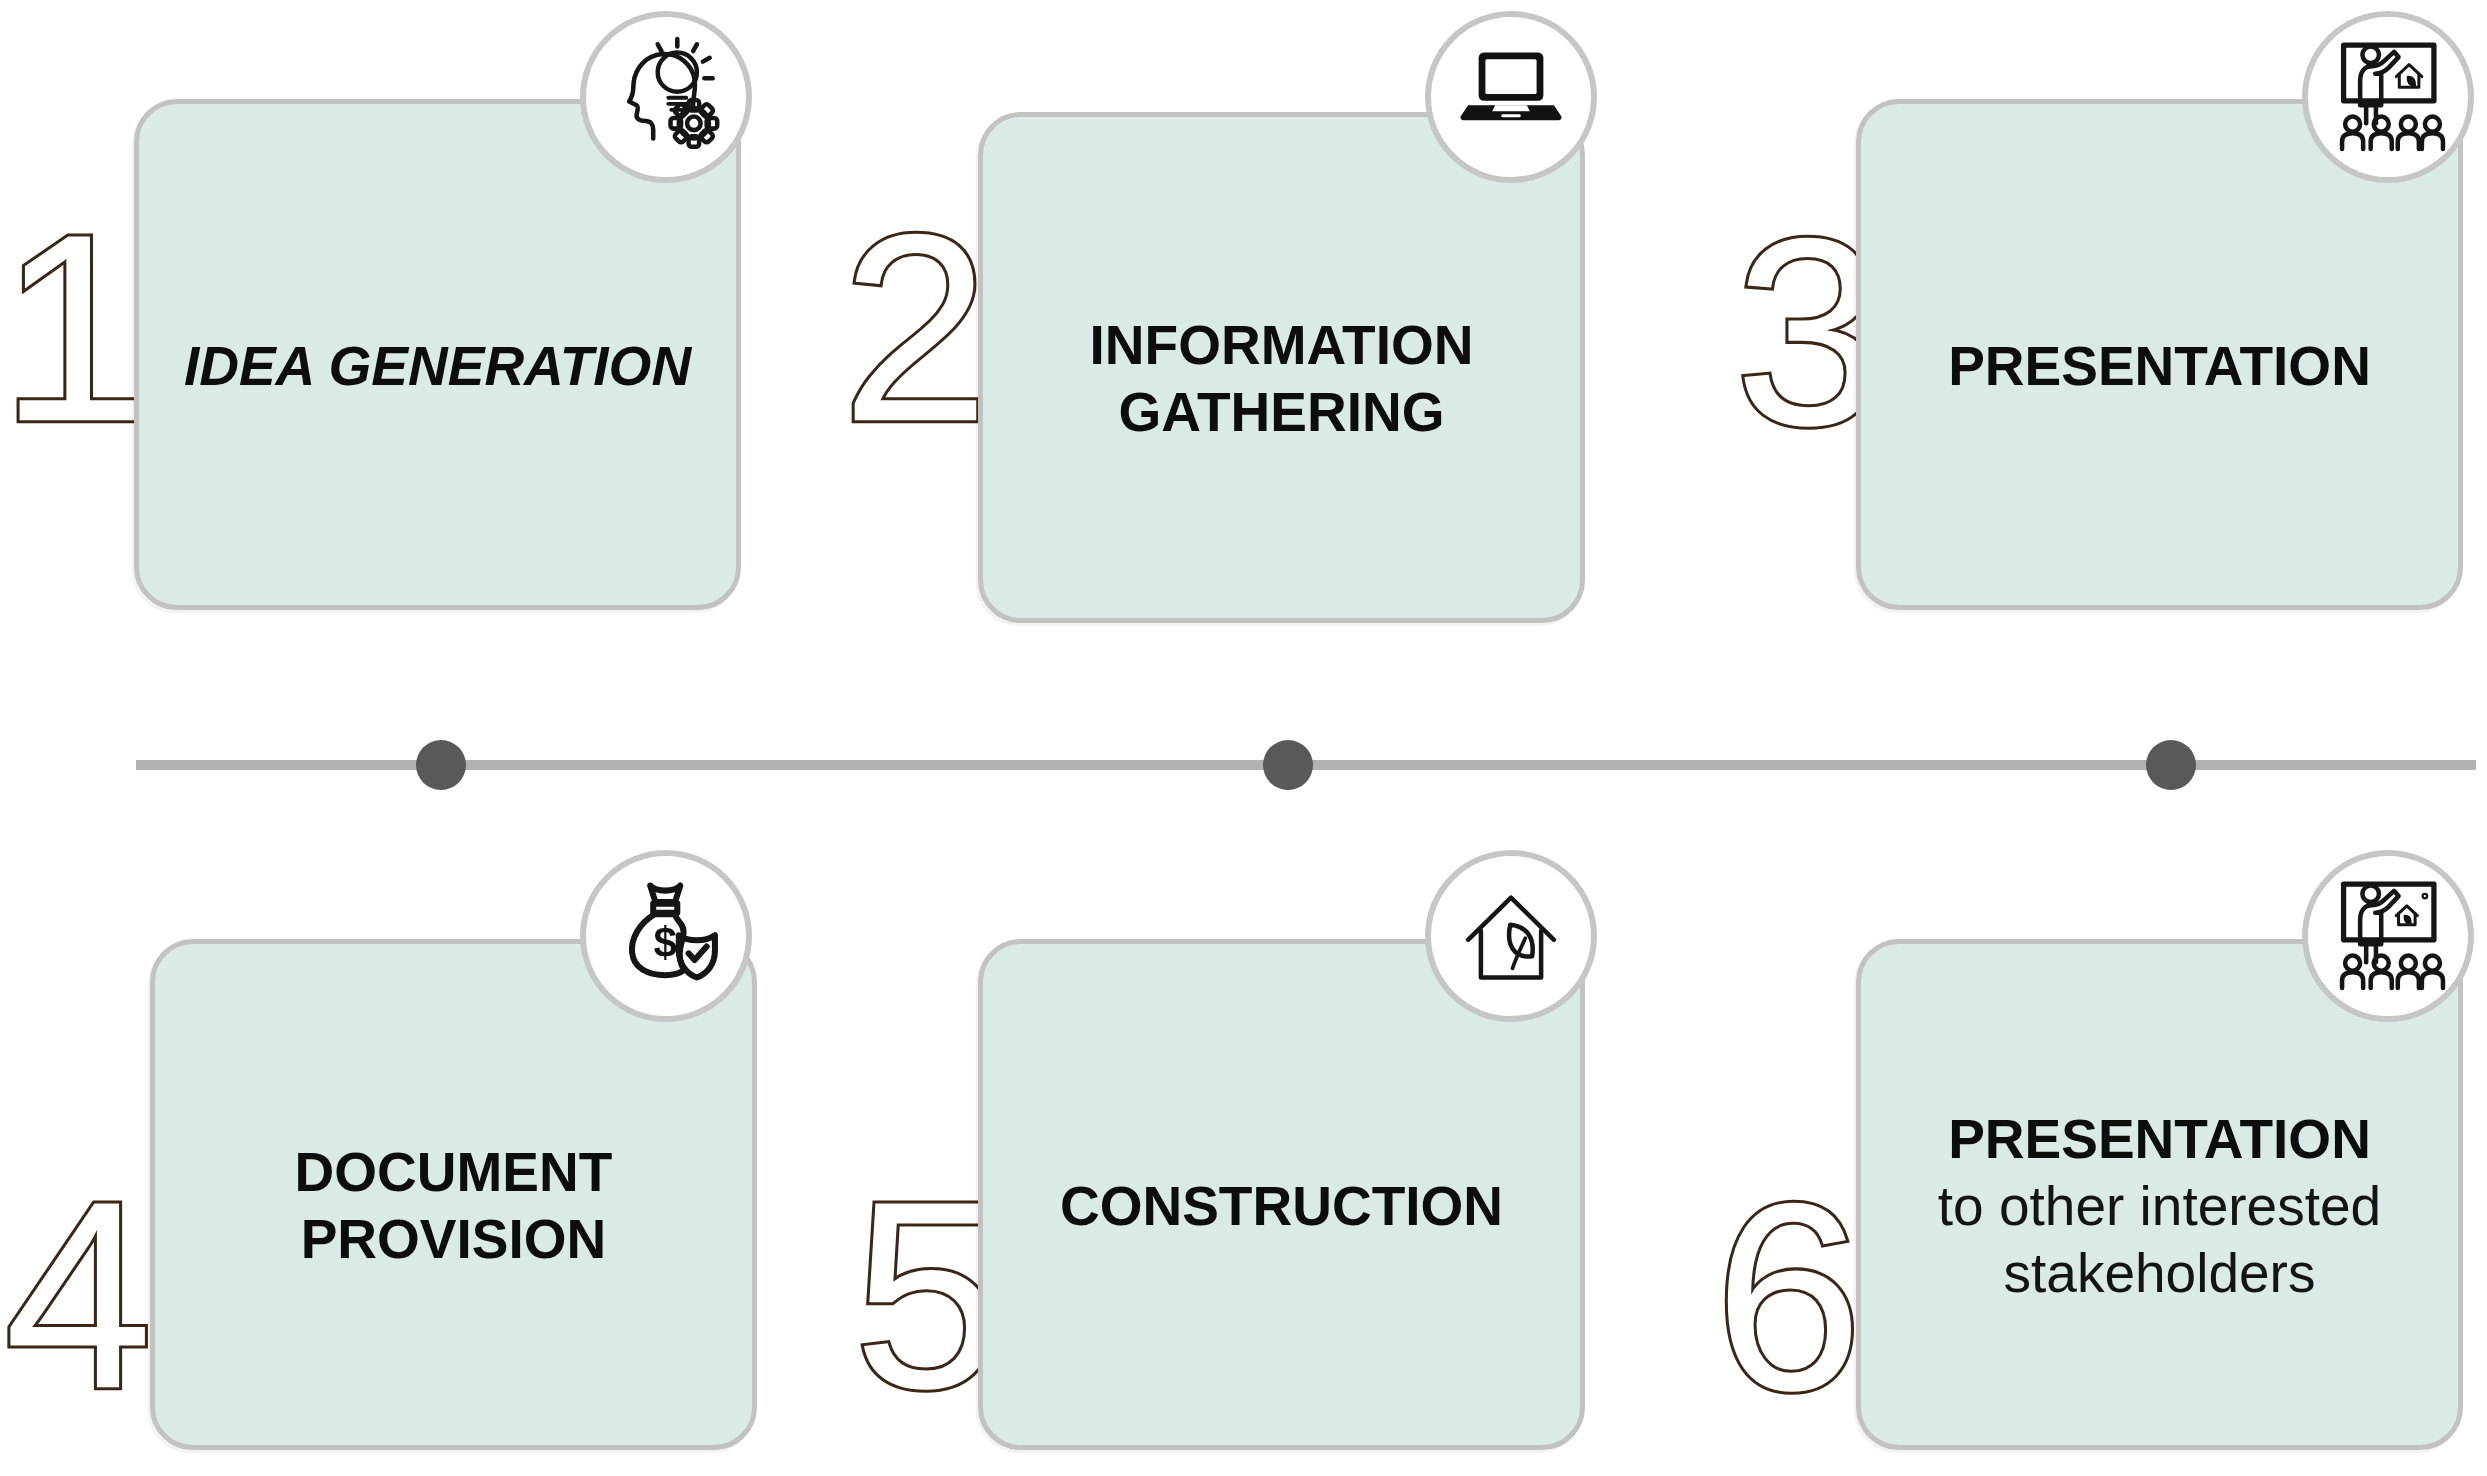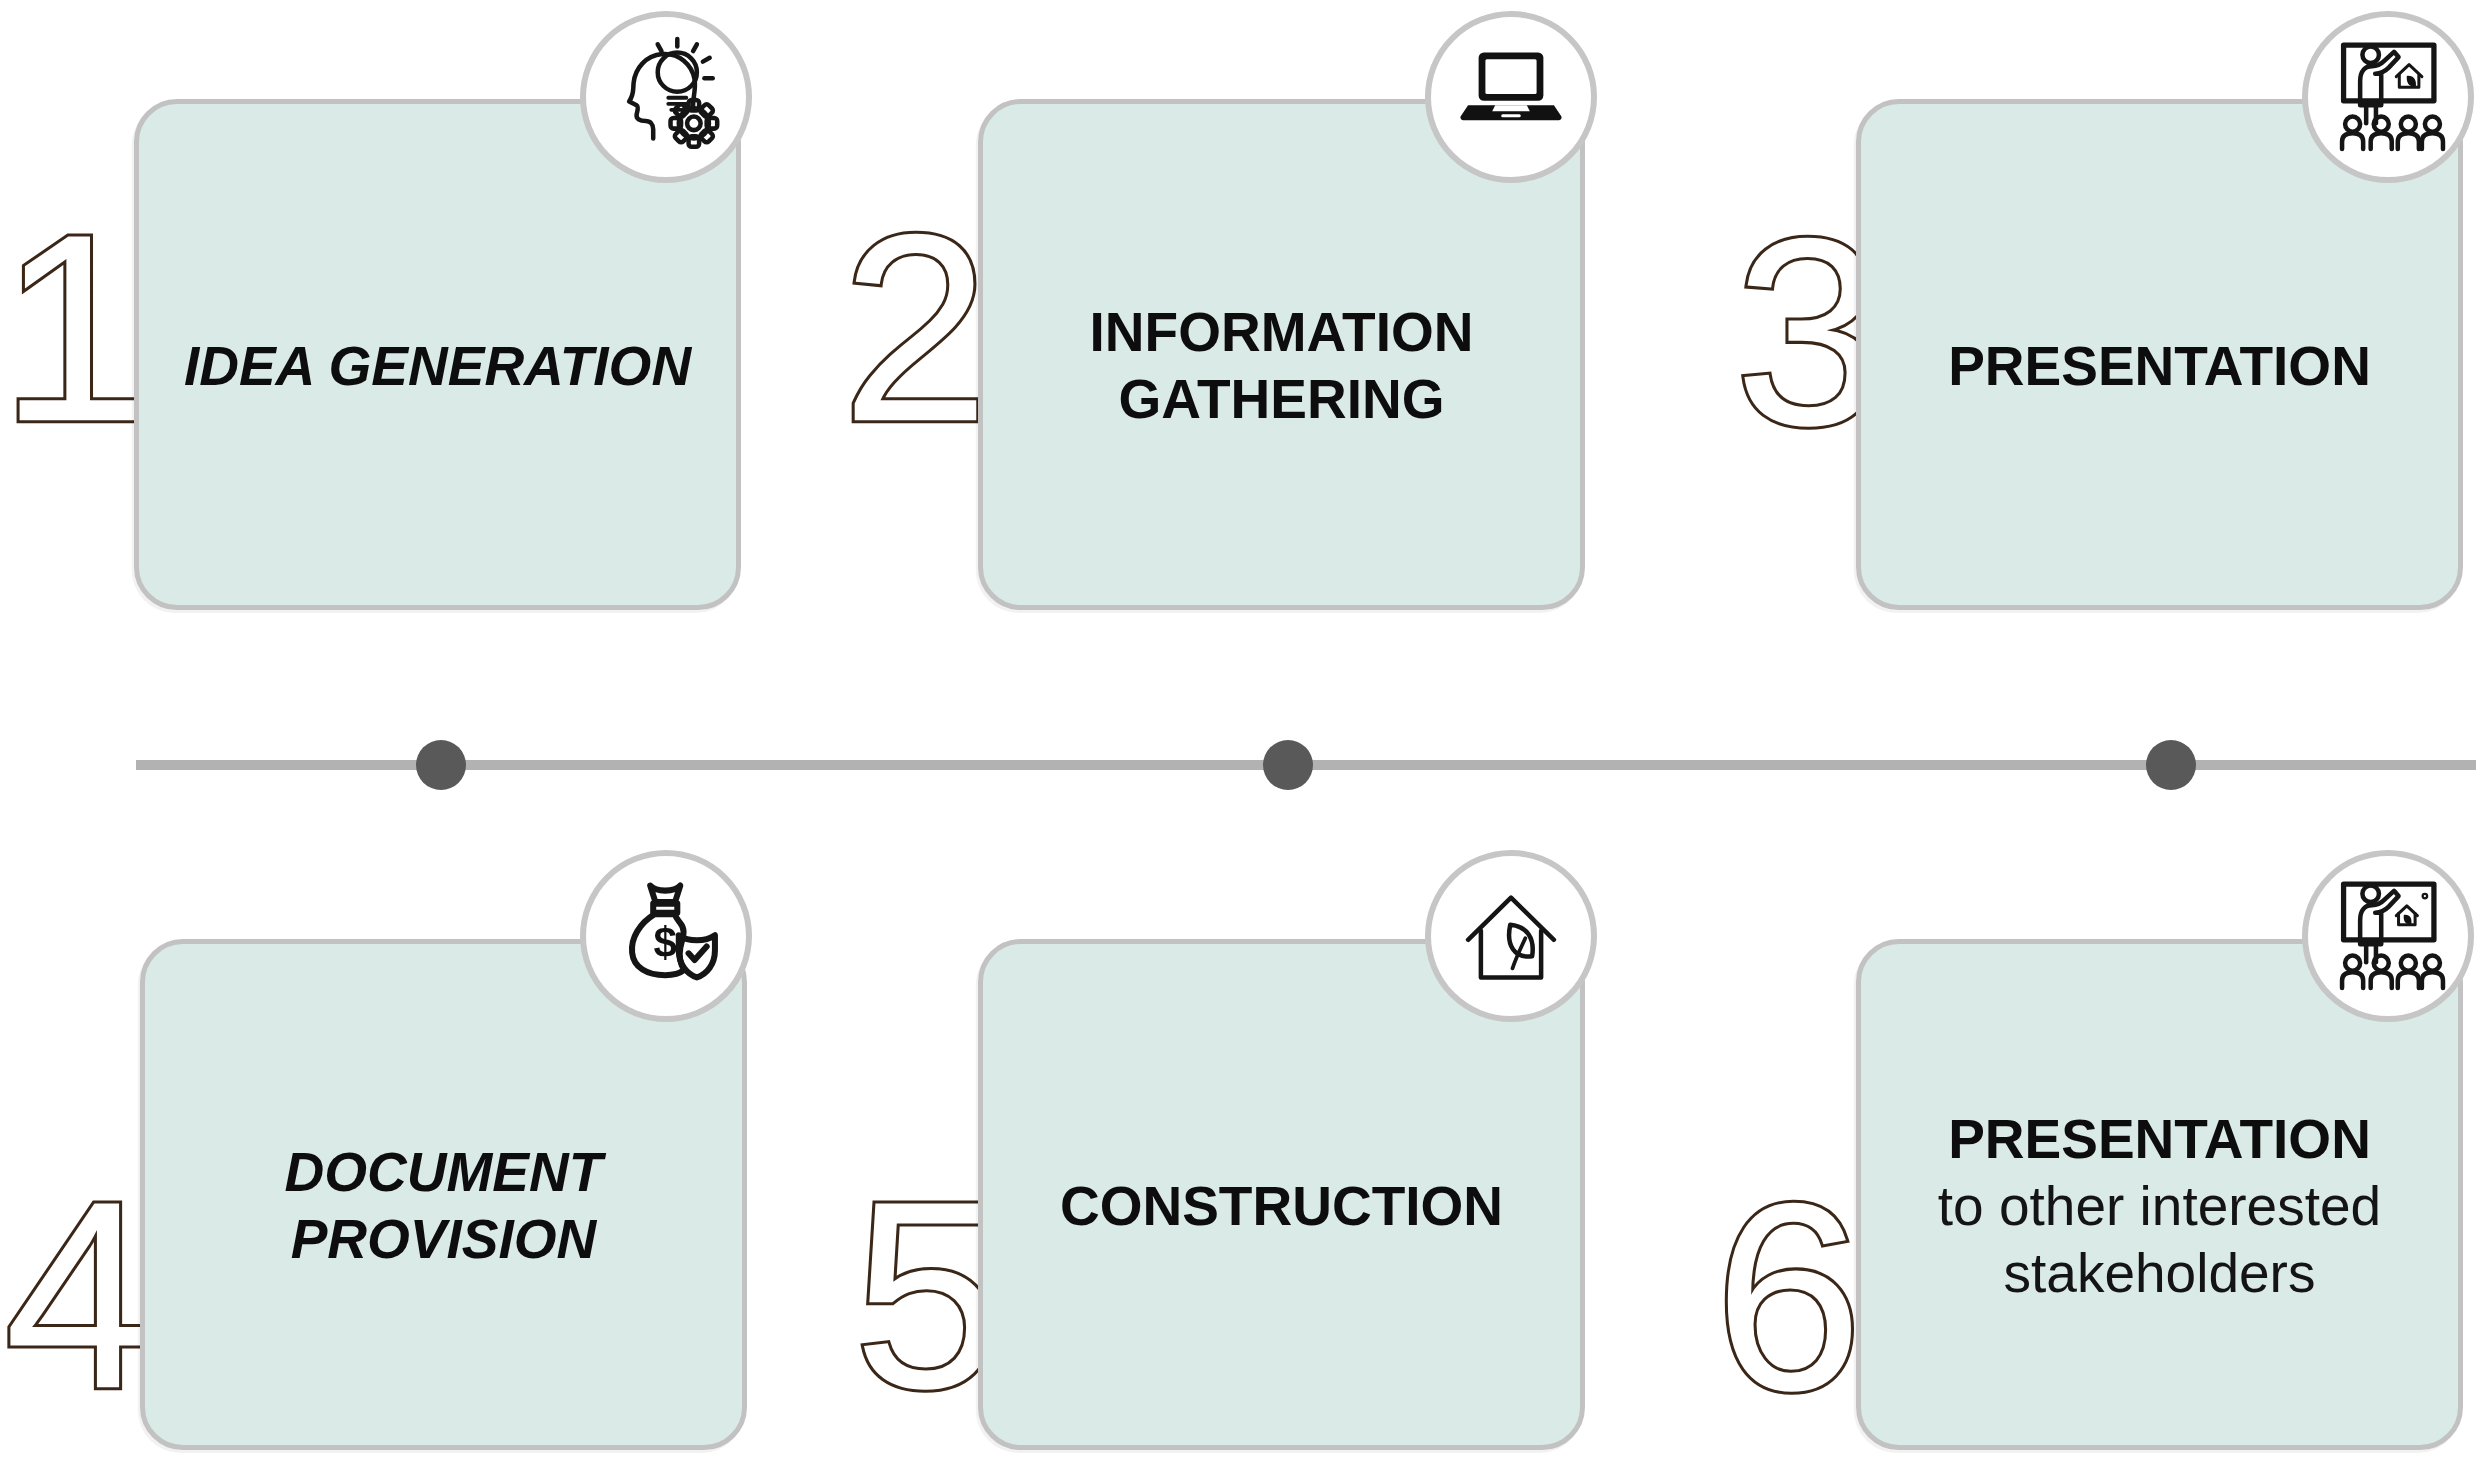--- a/index.html
+++ b/index.html
@@ -109,21 +109,21 @@
           <circle cx="0" cy="0" r="20"></circle>
           <circle cx="0" cy="0" r="9"></circle>
         </g>
       </g>
     </svg>
   </div>
 
   <svg class="num" style="left:763px;top:130px;" width="305" height="321" viewBox="0 0 400 420">
     <text x="200" y="380" text-anchor="middle">2</text>
   </svg>
-  <div class="card" style="left:978px;top:99px;">
+  <div class="card" style="left:978px;top:112px;">
     <div class="card-text">
       <div class="card-title">INFORMATION GATHERING</div>
     </div>
   </div>
   <div class="badge" style="left:1425px;top:10.7px;">
     <svg width="128" height="128" viewBox="0 0 170 170">
       <rect x="42" y="26" width="86" height="64" rx="7" fill="#111111"></rect>
       <rect x="51" y="35" width="68" height="46" rx="2" fill="#ffffff"></rect>
       <path d="M28,96 L142,96 L152,111 Q153,116 146,116 L24,116 Q17,116 18,111 Z" fill="#111111"></path>
       <path d="M64,96 L106,96 L110,104 L60,104 Z" fill="#ffffff"></path>
@@ -158,21 +158,21 @@
         <path d="M98,154 L98,144 Q98,133 112,133 Q126,133 126,144 L126,154"></path>
         <circle cx="144" cy="121" r="10"></circle>
         <path d="M130,154 L130,144 Q130,133 144,133 Q158,133 158,144 L158,154"></path>
       </g>
     </svg>
   </div>
 
   <svg class="num" style="left:-74px;top:1097px;" width="305" height="321" viewBox="0 0 400 420">
     <text x="200" y="380" text-anchor="middle">4</text>
   </svg>
-  <div class="card" style="left:140px;top:939px;font-style:italic;">
+  <div class="card" style="left:150px;top:939px;">
     <div class="card-text">
       <div class="card-title">DOCUMENT PROVISION</div>
     </div>
   </div>
   <div class="badge" style="left:580px;top:850px;">
     <svg width="128" height="128" viewBox="0 0 170 170">
       <path class="ic" stroke-width="8" d="M64,18 C72,27 96,27 104,18 L97,40 L71,40 Z"></path>
       <path class="ic" stroke-width="8" d="M68,42 L100,42 L100,54 L68,54 Z"></path>
       <path class="ic" stroke-width="8" d="M70,56 C50,68 38,88 40,107 C42,127 60,137 84,137 C94,137 103,135 109,130 C104,122 102,112 104,101 C107,86 112,78 104,68 C100,62 96,58 98,56 Z"></path>
       <text x="84" y="113" text-anchor="middle" font-size="56" font-weight="bold" fill="#111111" font-family="Liberation Sans, sans-serif">$</text>

